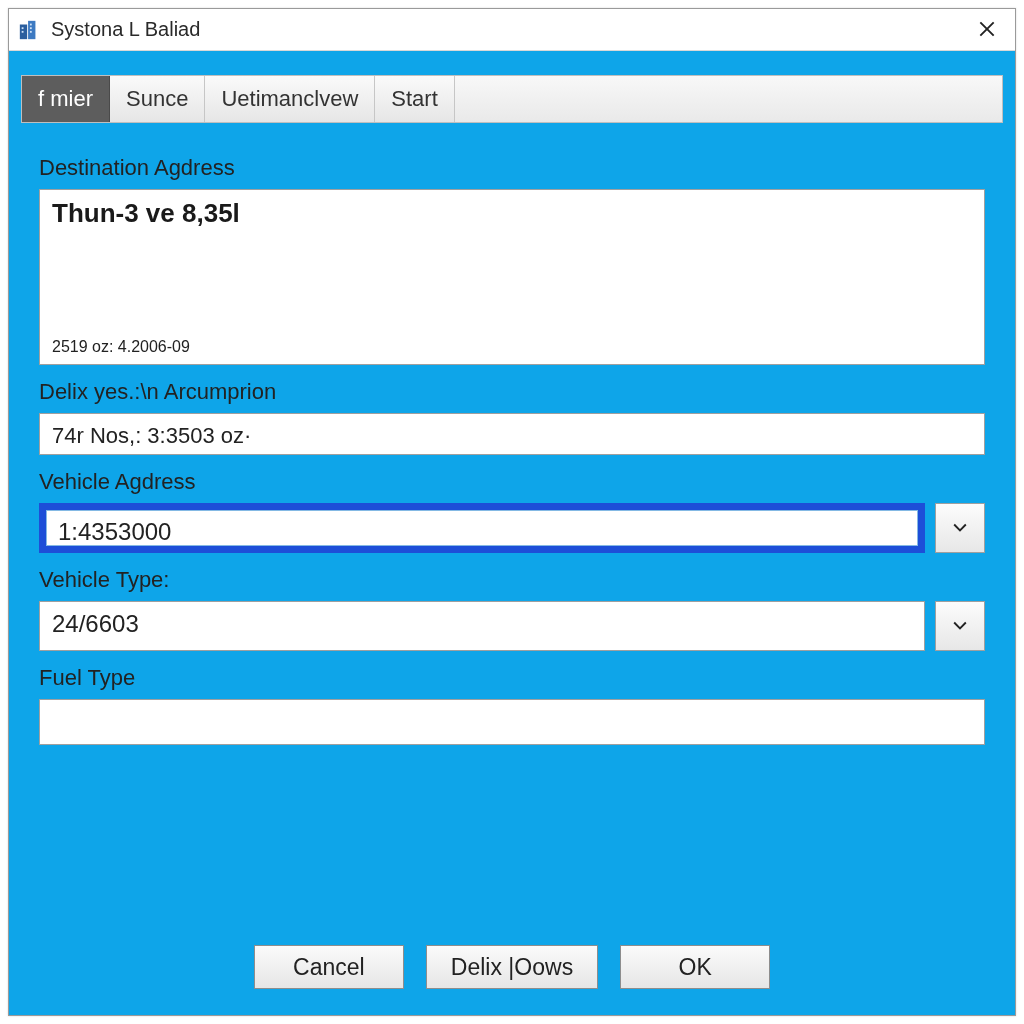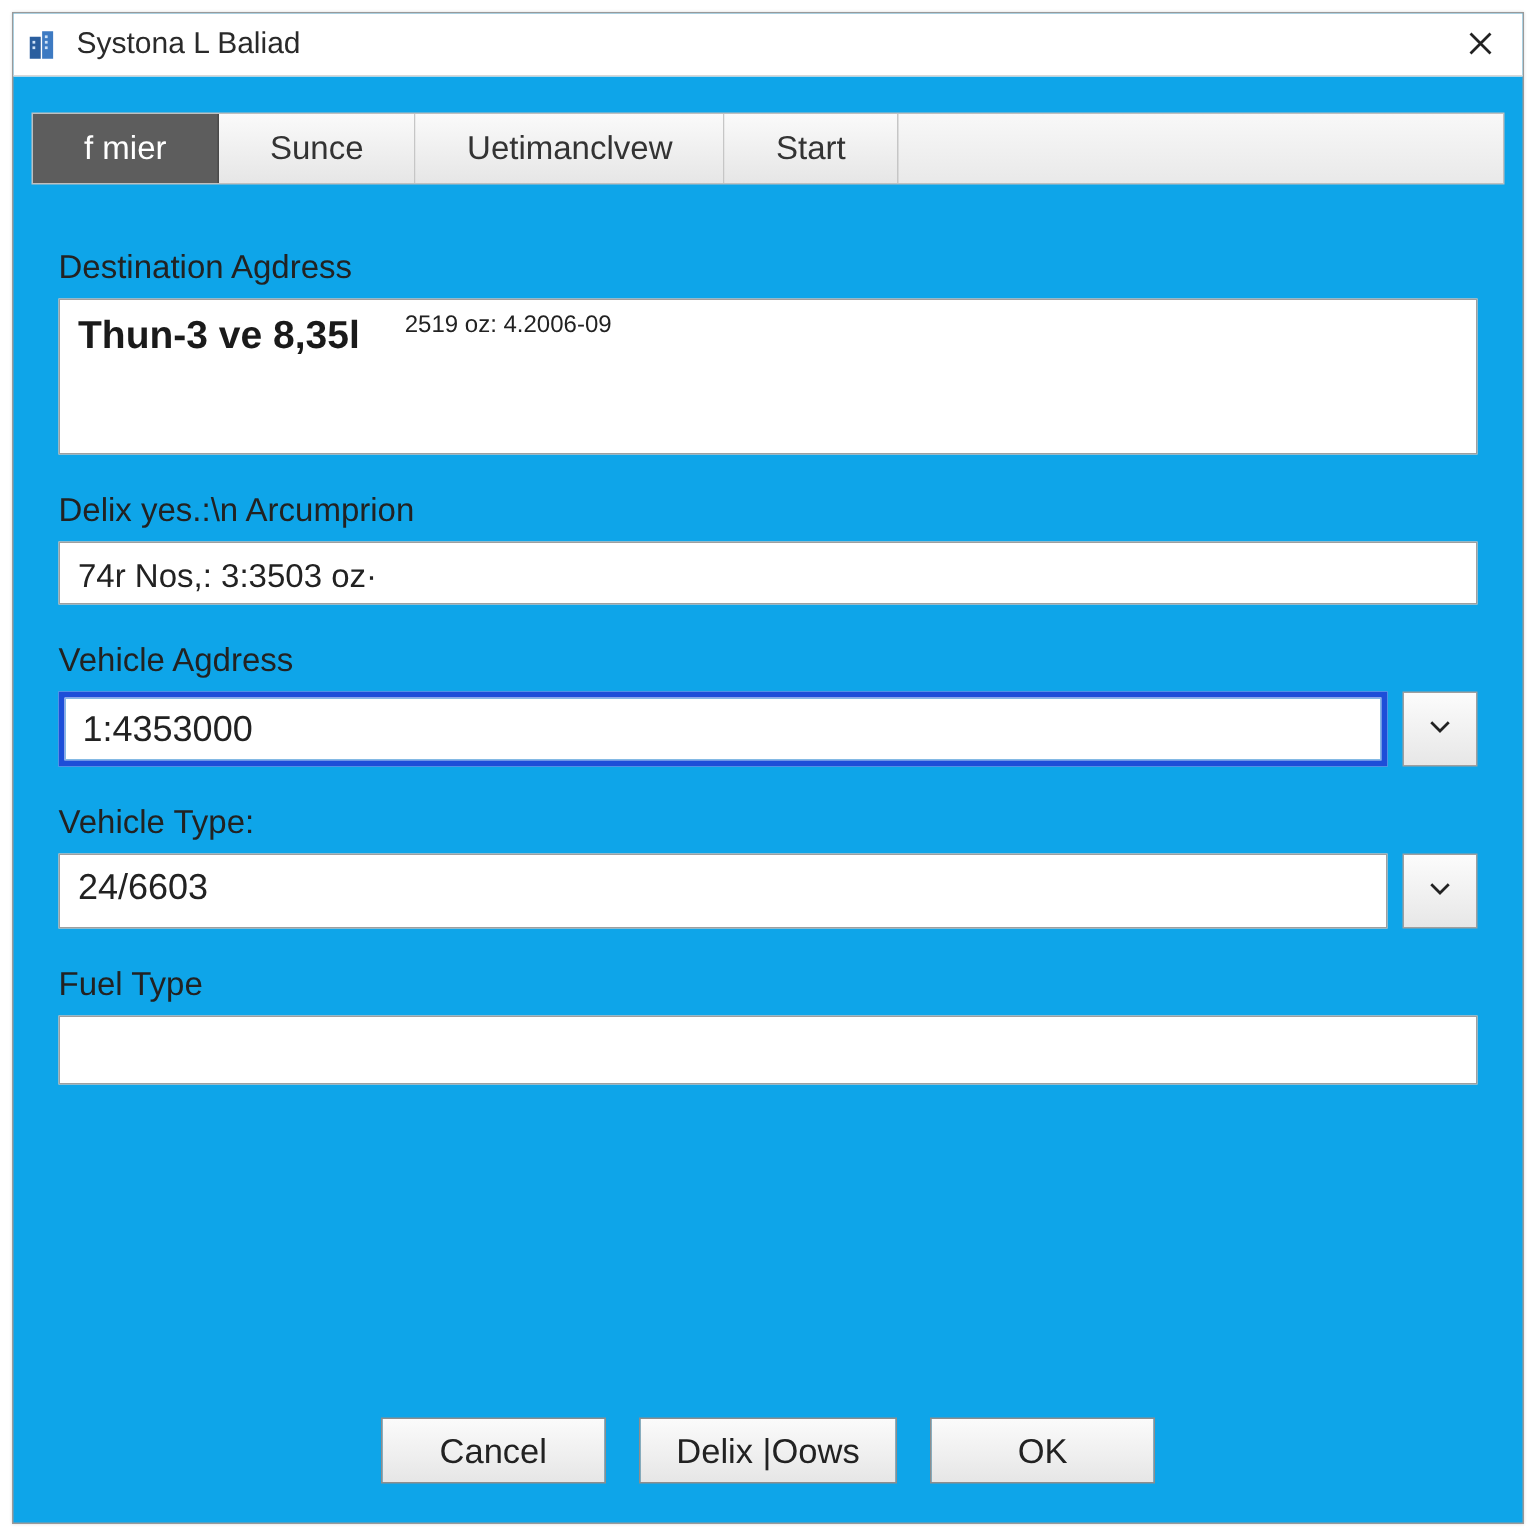--- a/index.html
+++ b/index.html
@@ -53,21 +53,21 @@
   .tabstrip {
     margin: 24px 12px 0 12px;
     display: flex;
     align-items: stretch;
     height: 48px;
     background: linear-gradient(#f8f8f8,#e9e9e9);
     border: 1px solid #bfbfbf;
     border-bottom: 1px solid #bfbfbf;
   }
   .tab {
-    padding: 0 34px;
+    padding: 0 16px;
     display: flex;
     align-items: center;
     font-size: 22px;
     color: #333;
     border-right: 1px solid #c6c6c6;
     background: linear-gradient(#fafafa,#e6e6e6);
   }
   .tab.active {
     background: #5d5d5d;
     color: #ffffff;
@@ -79,36 +79,36 @@
   
   .form-area {
     flex: 1;
     padding: 18px 30px 0 30px;
     display: flex;
     flex-direction: column;
   }
   .field-label {
     font-size: 22px;
     color: #222;
-    margin-top: 24px;
+    margin-top: 14px;
     margin-bottom: 8px;
   }
   .textbox, .multiline, .combo {
     width: 100%;
     background: #ffffff;
     border: 1px solid #9f9f9f;
     font-size: 22px;
     color: #222;
     padding: 8px 12px;
   }
   .multiline {
-    height: 104px;
-    display: flex;
-    flex-direction: row;
-    justify-content: flex-start;
+    height: 176px;
+    display: flex;
+    flex-direction: column;
+    justify-content: space-between;
     gap: 30px;
   }
   .multiline .line1 {
     font-size: 26px;
     font-weight: 700;
     color: #1a1a1a;
   }
   .multiline .line2 {
     font-size: 16px;
     font-weight: 400;
@@ -124,21 +124,21 @@
   .combo-row .combo-input {
     flex: 1;
     background: #ffffff;
     border: 1px solid #9f9f9f;
     font-size: 24px;
     color: #222;
     padding: 8px 12px;
     height: 50px;
   }
   .combo-row.focused .combo-input {
-    border: 4px solid #1d4ed8;
+    border: 7px solid #1d4ed8;
     box-shadow: 0 0 0 1px #84b9e4 inset;
   }
   .combo-btn {
     width: 50px;
     height: 50px;
     background: linear-gradient(#fcfcfc,#e7e7e7);
     border: 1px solid #9f9f9f;
     display: flex;
     align-items: center;
     justify-content: center;

